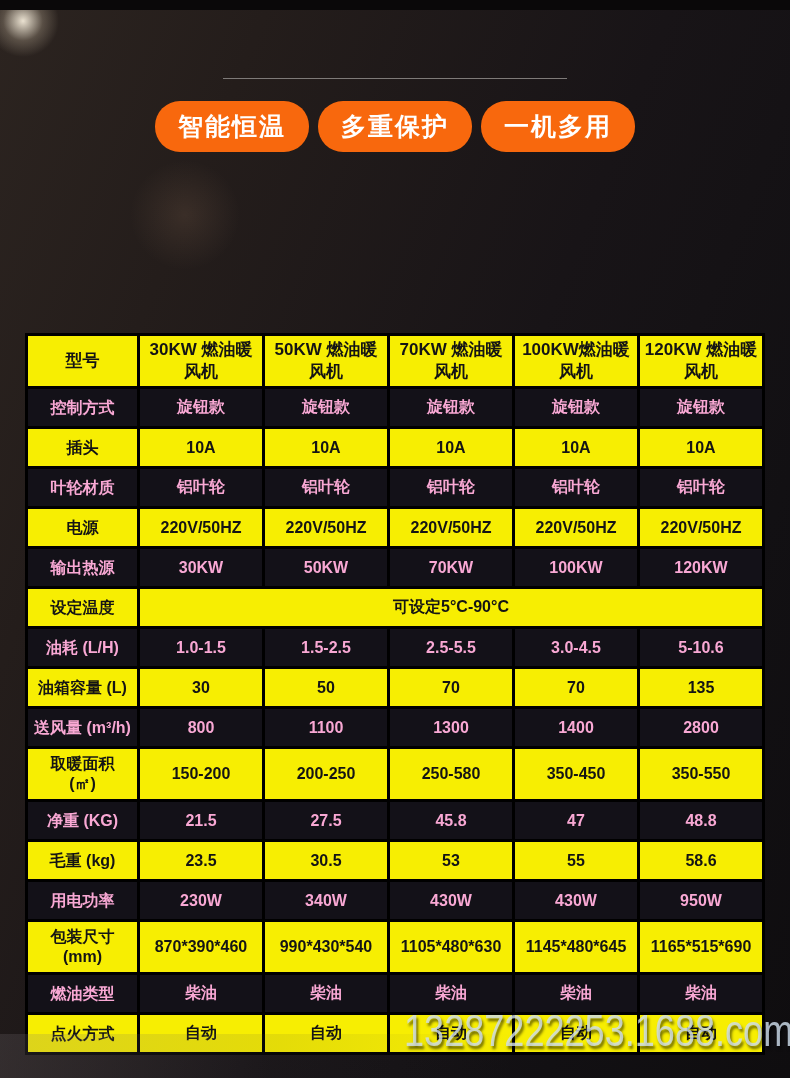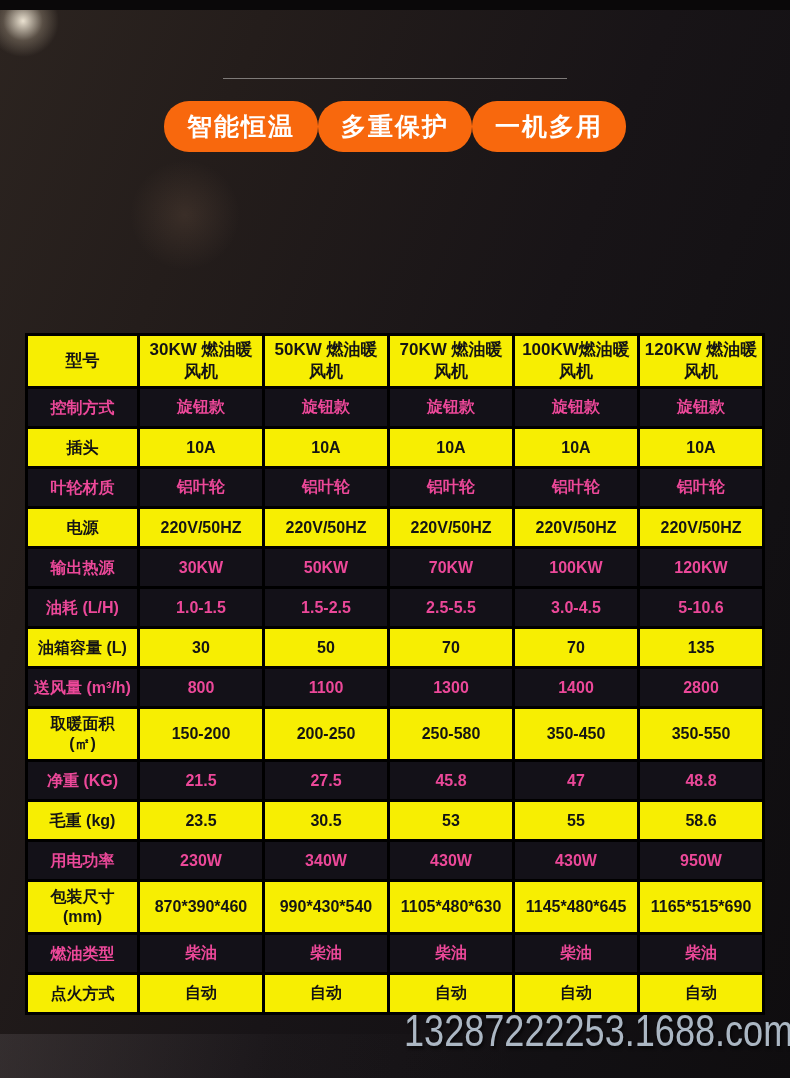--- a/index.html
+++ b/index.html
@@ -10,33 +10,33 @@
       radial-gradient(circle 36px at 23px 21px, rgba(255,246,228,0.9), rgba(255,236,205,0.22) 55%, rgba(255,236,205,0) 100%),
       radial-gradient(circle 55px at 185px 215px, rgba(255,195,150,0.10), rgba(255,195,150,0) 100%),
       radial-gradient(ellipse 310px 270px at 395px 620px, rgba(255,255,255,0.045), rgba(255,255,255,0) 100%),
       linear-gradient(112deg,#2c2420 0%,#241d1b 22%,#181417 55%,#121013 80%,#0f0d0f 100%);
   }
   .top-strip{position:absolute;top:0;left:0;width:100%;height:10px;background:#0a0809;}
   .hero{position:relative;padding-top:62px;text-align:center;}
   .subtitle{color:#ffffff;font-size:32px;font-weight:bold;letter-spacing:11px;text-indent:11px;}
   .subtitle-line{width:344px;height:1px;background:#7e7a78;margin:16px auto 0;}
   .title{margin:18px 0 0;color:#ffffff;font-size:100px;line-height:1.06;font-weight:900;letter-spacing:3px;}
-  .badges{display:flex;justify-content:center;gap:0;margin-top:22px;align-items:center;}
+  .badges{display:flex;justify-content:center;gap:9px;margin-top:22px;align-items:center;}
   .badge{display:inline-block;background:#f8680d;color:#fff;font-size:25px;font-weight:bold;
          letter-spacing:2px;padding:9px 23px;border-radius:25px;}
   .table-wrap{position:absolute;left:25px;top:333px;width:740px;border-radius:6px;}
   table{border-collapse:collapse;width:740px;table-layout:fixed;}
   th,td{border:3px solid #000;text-align:center;vertical-align:middle;font-weight:bold;
         padding:1px 2px;overflow:hidden;}
   th{font-size:17px;height:48px;line-height:1.3;word-break:break-all;background:#f7ee02;color:#141414;}
   td{font-size:16px;height:35px;letter-spacing:0;}
   tr.tall td{height:48px;}
   td.lbl{white-space:pre-line;line-height:1.25;}
   tr.yellow td{background:#f7ee02;color:#141414;text-align:center;}
-  tr.dark td{background:#131118;color:#ec4899;}
+  tr.dark td{background:#131118;color:#f9a8d4;}
   .bottom-sheen{position:absolute;left:0;top:1034px;width:100%;height:44px;
     background:linear-gradient(100deg, rgba(125,117,122,0.22) 0%, rgba(62,58,62,0.10) 35%, rgba(20,18,20,0) 65%);}
   .watermark{position:absolute;left:404px;top:1006px;font-size:44px;white-space:nowrap;
     color:rgba(206,221,236,0.82);transform:scaleX(0.82);transform-origin:left center;
     text-shadow:2px 3px 3px rgba(0,0,0,0.55);}
 </style>
 </head>
 <body>
 
 <div class="page">
@@ -105,20 +105,24 @@
             <td>220V/50HZ</td>
           </tr>
           <tr class="dark">
             <td class="lbl">输出热源</td>
             <td>30KW</td>
             <td>50KW</td>
             <td>70KW</td>
             <td>100KW</td>
             <td>120KW</td>
           </tr>
+          <tr class="yellow">
+            <td class="lbl">设定温度</td>
+            <td colspan="5">可设定5°C-90°C</td>
+          </tr>
           <tr class="dark">
             <td class="lbl">油耗 (L/H)</td>
             <td>1.0-1.5</td>
             <td>1.5-2.5</td>
             <td>2.5-5.5</td>
             <td>3.0-4.5</td>
             <td>5-10.6</td>
           </tr>
           <tr class="yellow">
             <td class="lbl">油箱容量 (L)</td>

